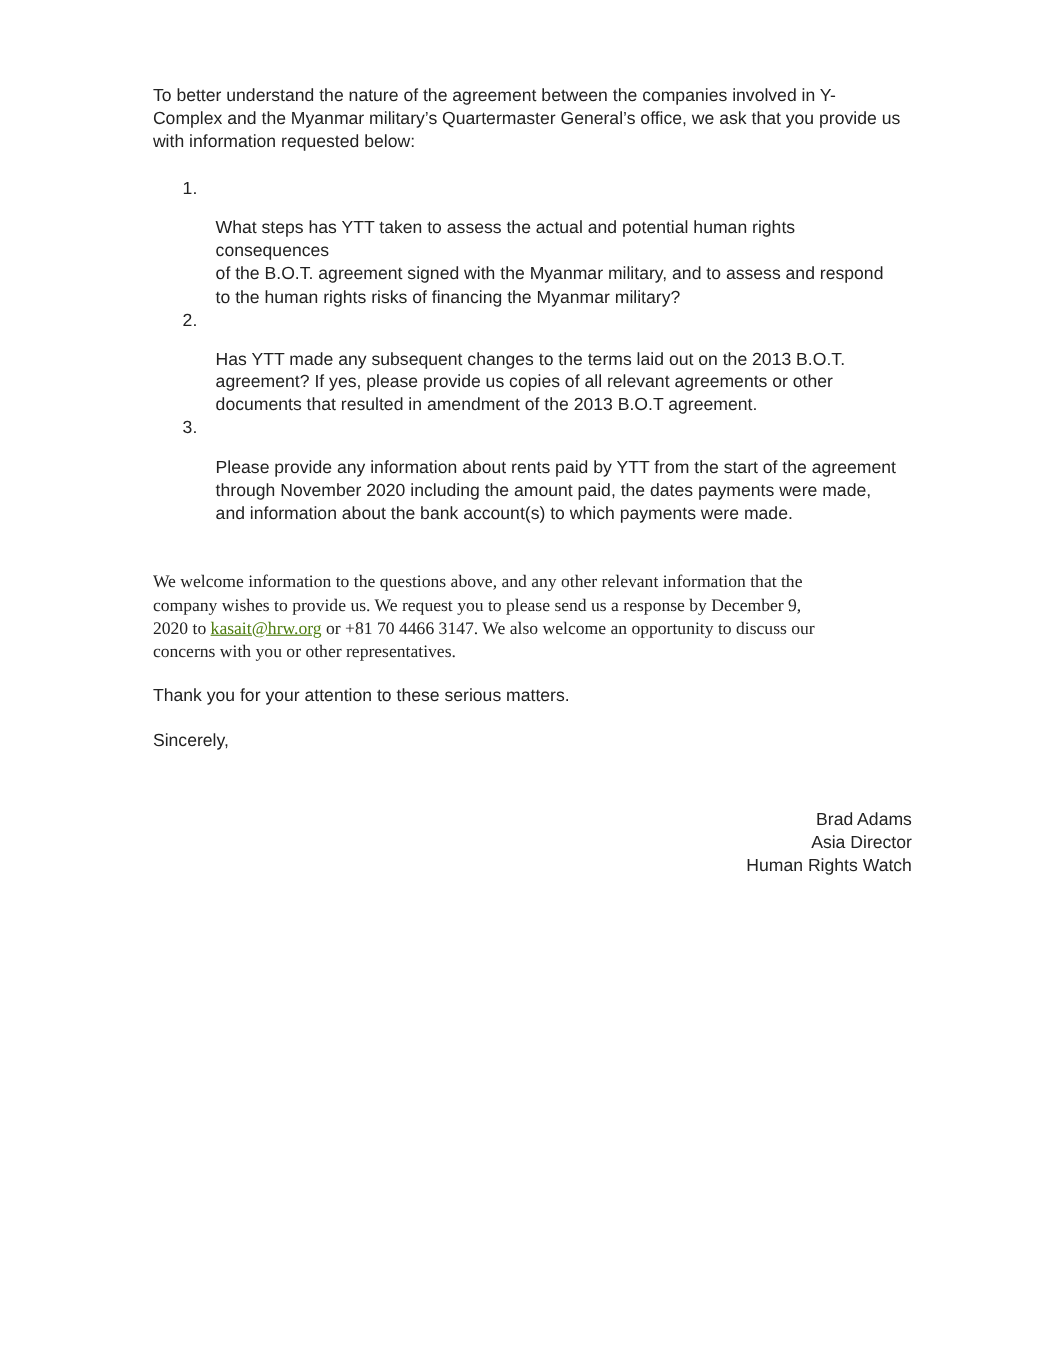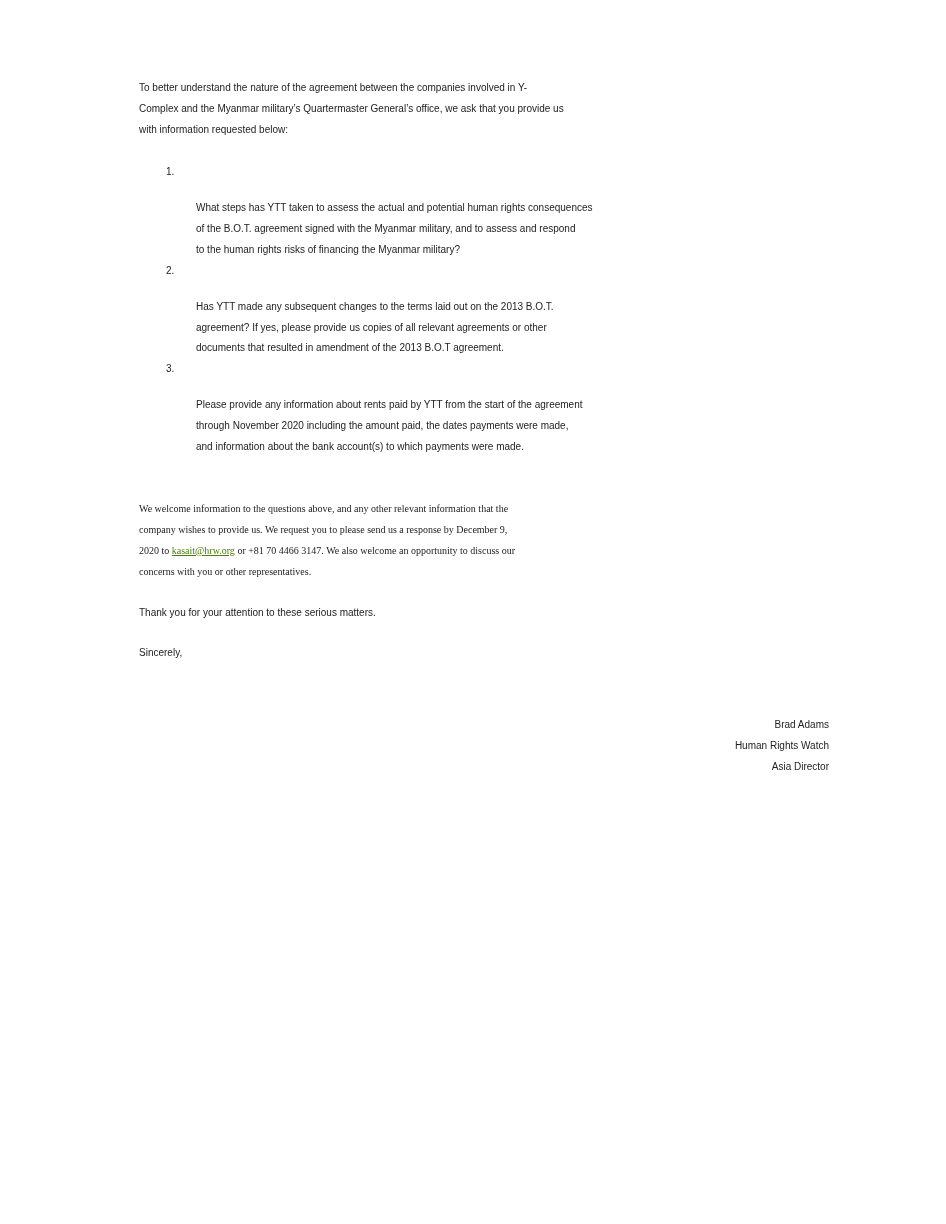--- a/index.html
+++ b/index.html
@@ -3,21 +3,21 @@
 <meta charset="utf-8">
 <style>
   * { margin: 0; padding: 0; box-sizing: border-box; }
   html, body { background: #ffffff; }
   .page {
     position: relative;
     width: 946px;
     height: 1224px;
     background: #ffffff;
     font-family: "Liberation Sans", sans-serif;
-    font-size: 10px;
+    font-size: 16px;
     line-height: 20.8px;
     color: #222222;
     overflow: hidden;
   }
   .content {
     position: absolute;
     left: 139px;
     top: 78px;
     width: 690px;
   }
@@ -82,18 +82,18 @@
 2020 to </span><a class="email-link">kasait@hrw.org</a><span> or +81 70 4466 3147. We also welcome an opportunity to discuss our
 concerns with you or other representatives.</span>
     </div>
 
     <div class="para thanks">Thank you for your attention to these serious matters.</div>
 
     <div class="para valediction">Sincerely,</div>
 
     <div class="signature-block">
       <div class="signature-line">Brad Adams</div>
+      <div class="signature-line">Asia Director</div>
       <div class="signature-line">Human Rights Watch</div>
-      <div class="signature-line">Asia Director</div>
     </div>
 
   </div>
 </div>
 
 </body></html>

